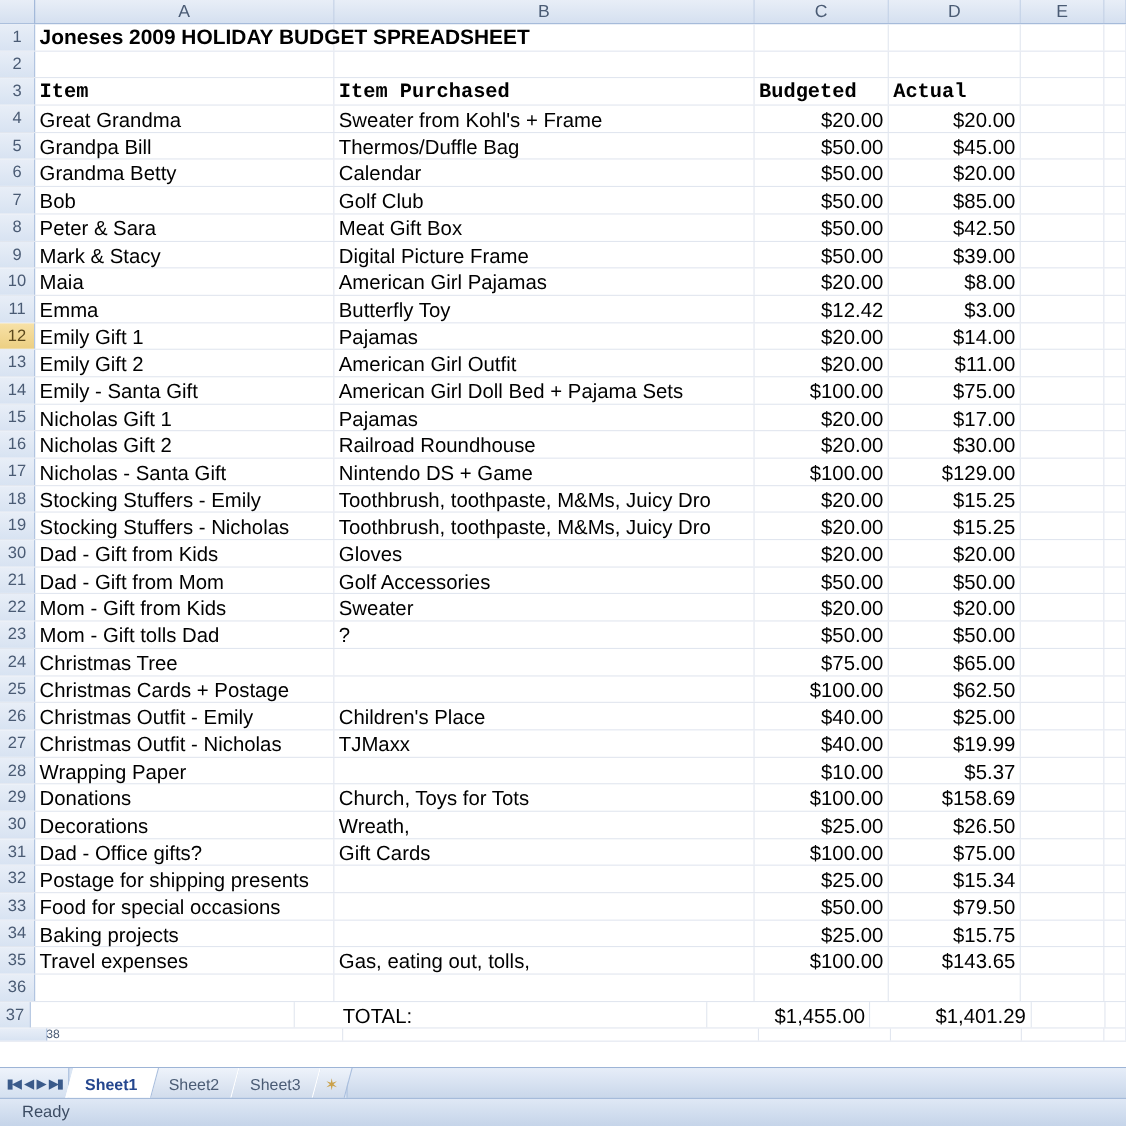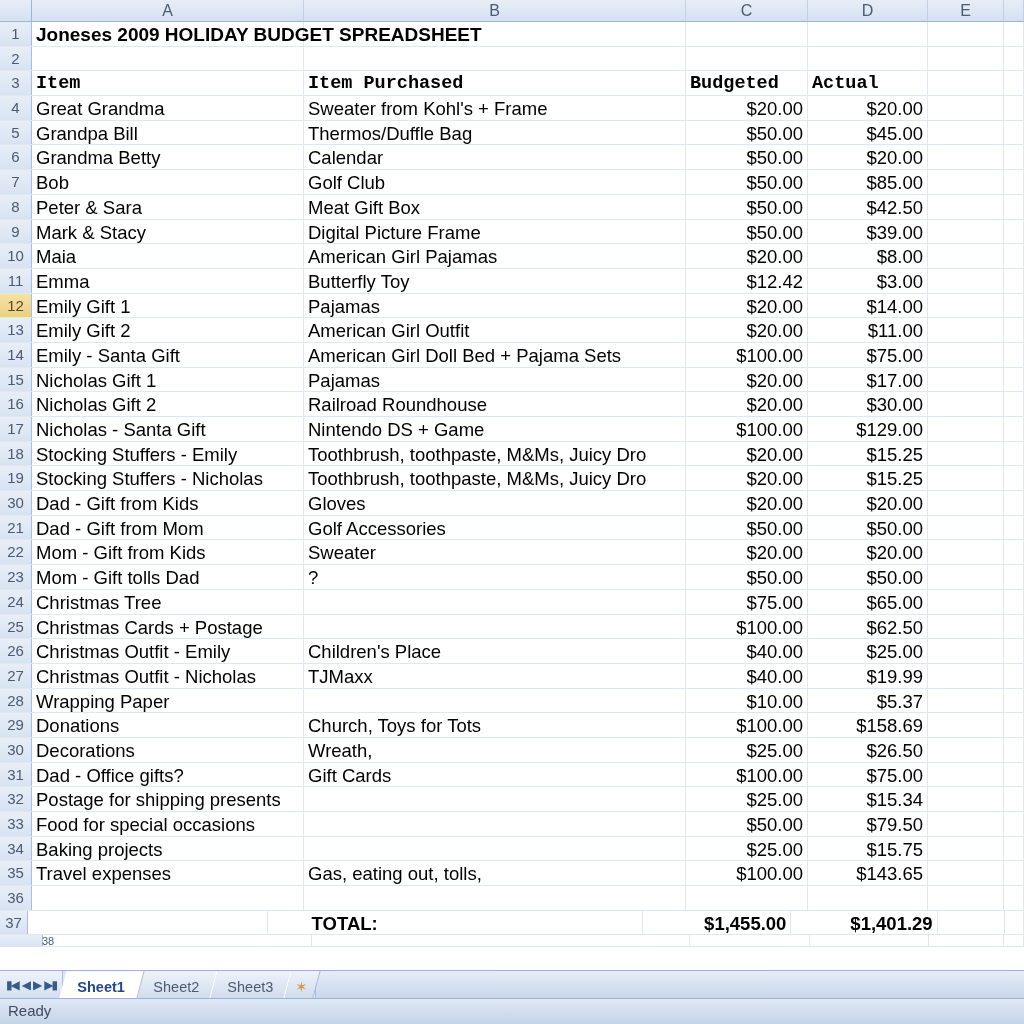--- a/index.html
+++ b/index.html
@@ -61,21 +61,21 @@
   }
   .cell {
     border-right: 1px solid #e1e6ef;
     padding: 1px 4px 0 4px;
     line-height: 23px;
     white-space: nowrap;
     overflow: visible;
     color: #000;
   }
   .cell.right { text-align: right; }
-  .bold { font-weight: bold; margin-left: 40px; }
+  .bold { font-weight: normal; margin-left: 40px; }
   .row1 .cell { font-weight: bold; font-size: 19px; }
   .headerrow .cell { font-weight: bold; font-family: Liberation Mono, monospace; }
 
   
   .tabstrip {
     position: absolute;
     bottom: 26px;
     left: 0; right: 0;
     height: 28px;
     background: #dbe6f4;
@@ -121,21 +121,21 @@
 
   
   .statusbar {
     position: absolute;
     bottom: 0; left: 0; right: 0;
     height: 26px;
     background: linear-gradient(#dfe8f5, #c5d4e9);
     border-top: 1px solid #9db4d6;
     color: #3c4c63;
     font-size: 15px;
-    padding: 3px 8px;
+    padding: 3px 20px;
   }
 </style>
 </head>
 <body>
 
 <div class="sheet">
 
   <div class="colheads">
     <div class="rowhead-spacer"></div>
     <div class="colhead colA">A</div>

